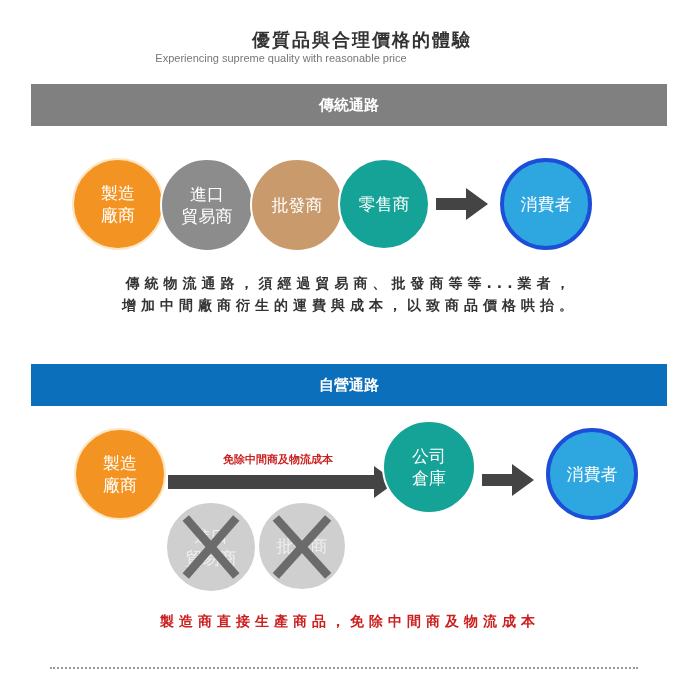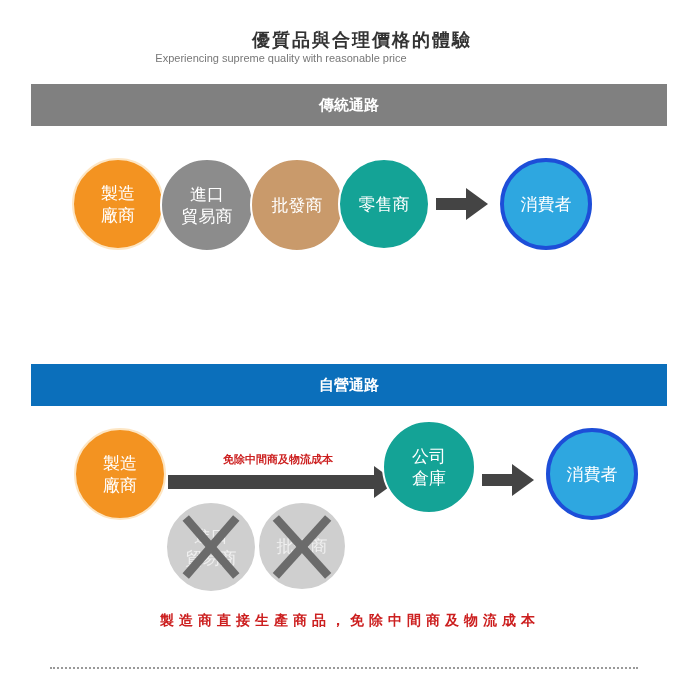--- a/index.html
+++ b/index.html
@@ -52,20 +52,22 @@
 </div>
 
 <svg class="abs" style="left:436px;top:188px;" width="54" height="32">
   <polygon points="0,10 30,10 30,0 52,16 30,32 30,22 0,22" fill="#444"></polygon>
 </svg>
 <div class="abs circle c-blue" style="left:500px;top:158px;width:92px;height:92px;">
   <div>消費者</div>
 </div>
 
 <div class="abs desc" style="top:272px;">
+  <div>傳統物流通路，須經過貿易商、批發商等等...業者，</div>
+  <div>增加中間廠商衍生的運費與成本，以致商品價格哄抬。</div>
 </div>
 
 <div class="abs band blue">
   <span>自營通路</span>
 </div>
 
 <div class="abs circle c-orange" style="left:74px;top:428px;width:92px;height:92px;">
   <div>
       <div>製造</div>
       <div>廠商</div>
@@ -104,17 +106,17 @@
   </svg>
 </div>
 <div class="abs circle c-faded" style="left:256px;top:500px;width:92px;height:92px;">
   <div>批發商</div>
   <svg class="xmark" viewBox="0 0 92 92">
     <line x1="18" y1="16" x2="74" y2="78" stroke="#6b6b6b" stroke-width="9"></line>
     <line x1="74" y1="16" x2="18" y2="78" stroke="#6b6b6b" stroke-width="9"></line>
   </svg>
 </div>
 
-<div class="abs desc" style="top:610px;font-family:Liberation Serif, serif;">
+<div class="abs desc" style="top:610px;">
   <div class="red">製造商直接生產商品，免除中間商及物流成本</div>
 </div>
 
 <div class="abs dash"></div>
 
 </body></html>

